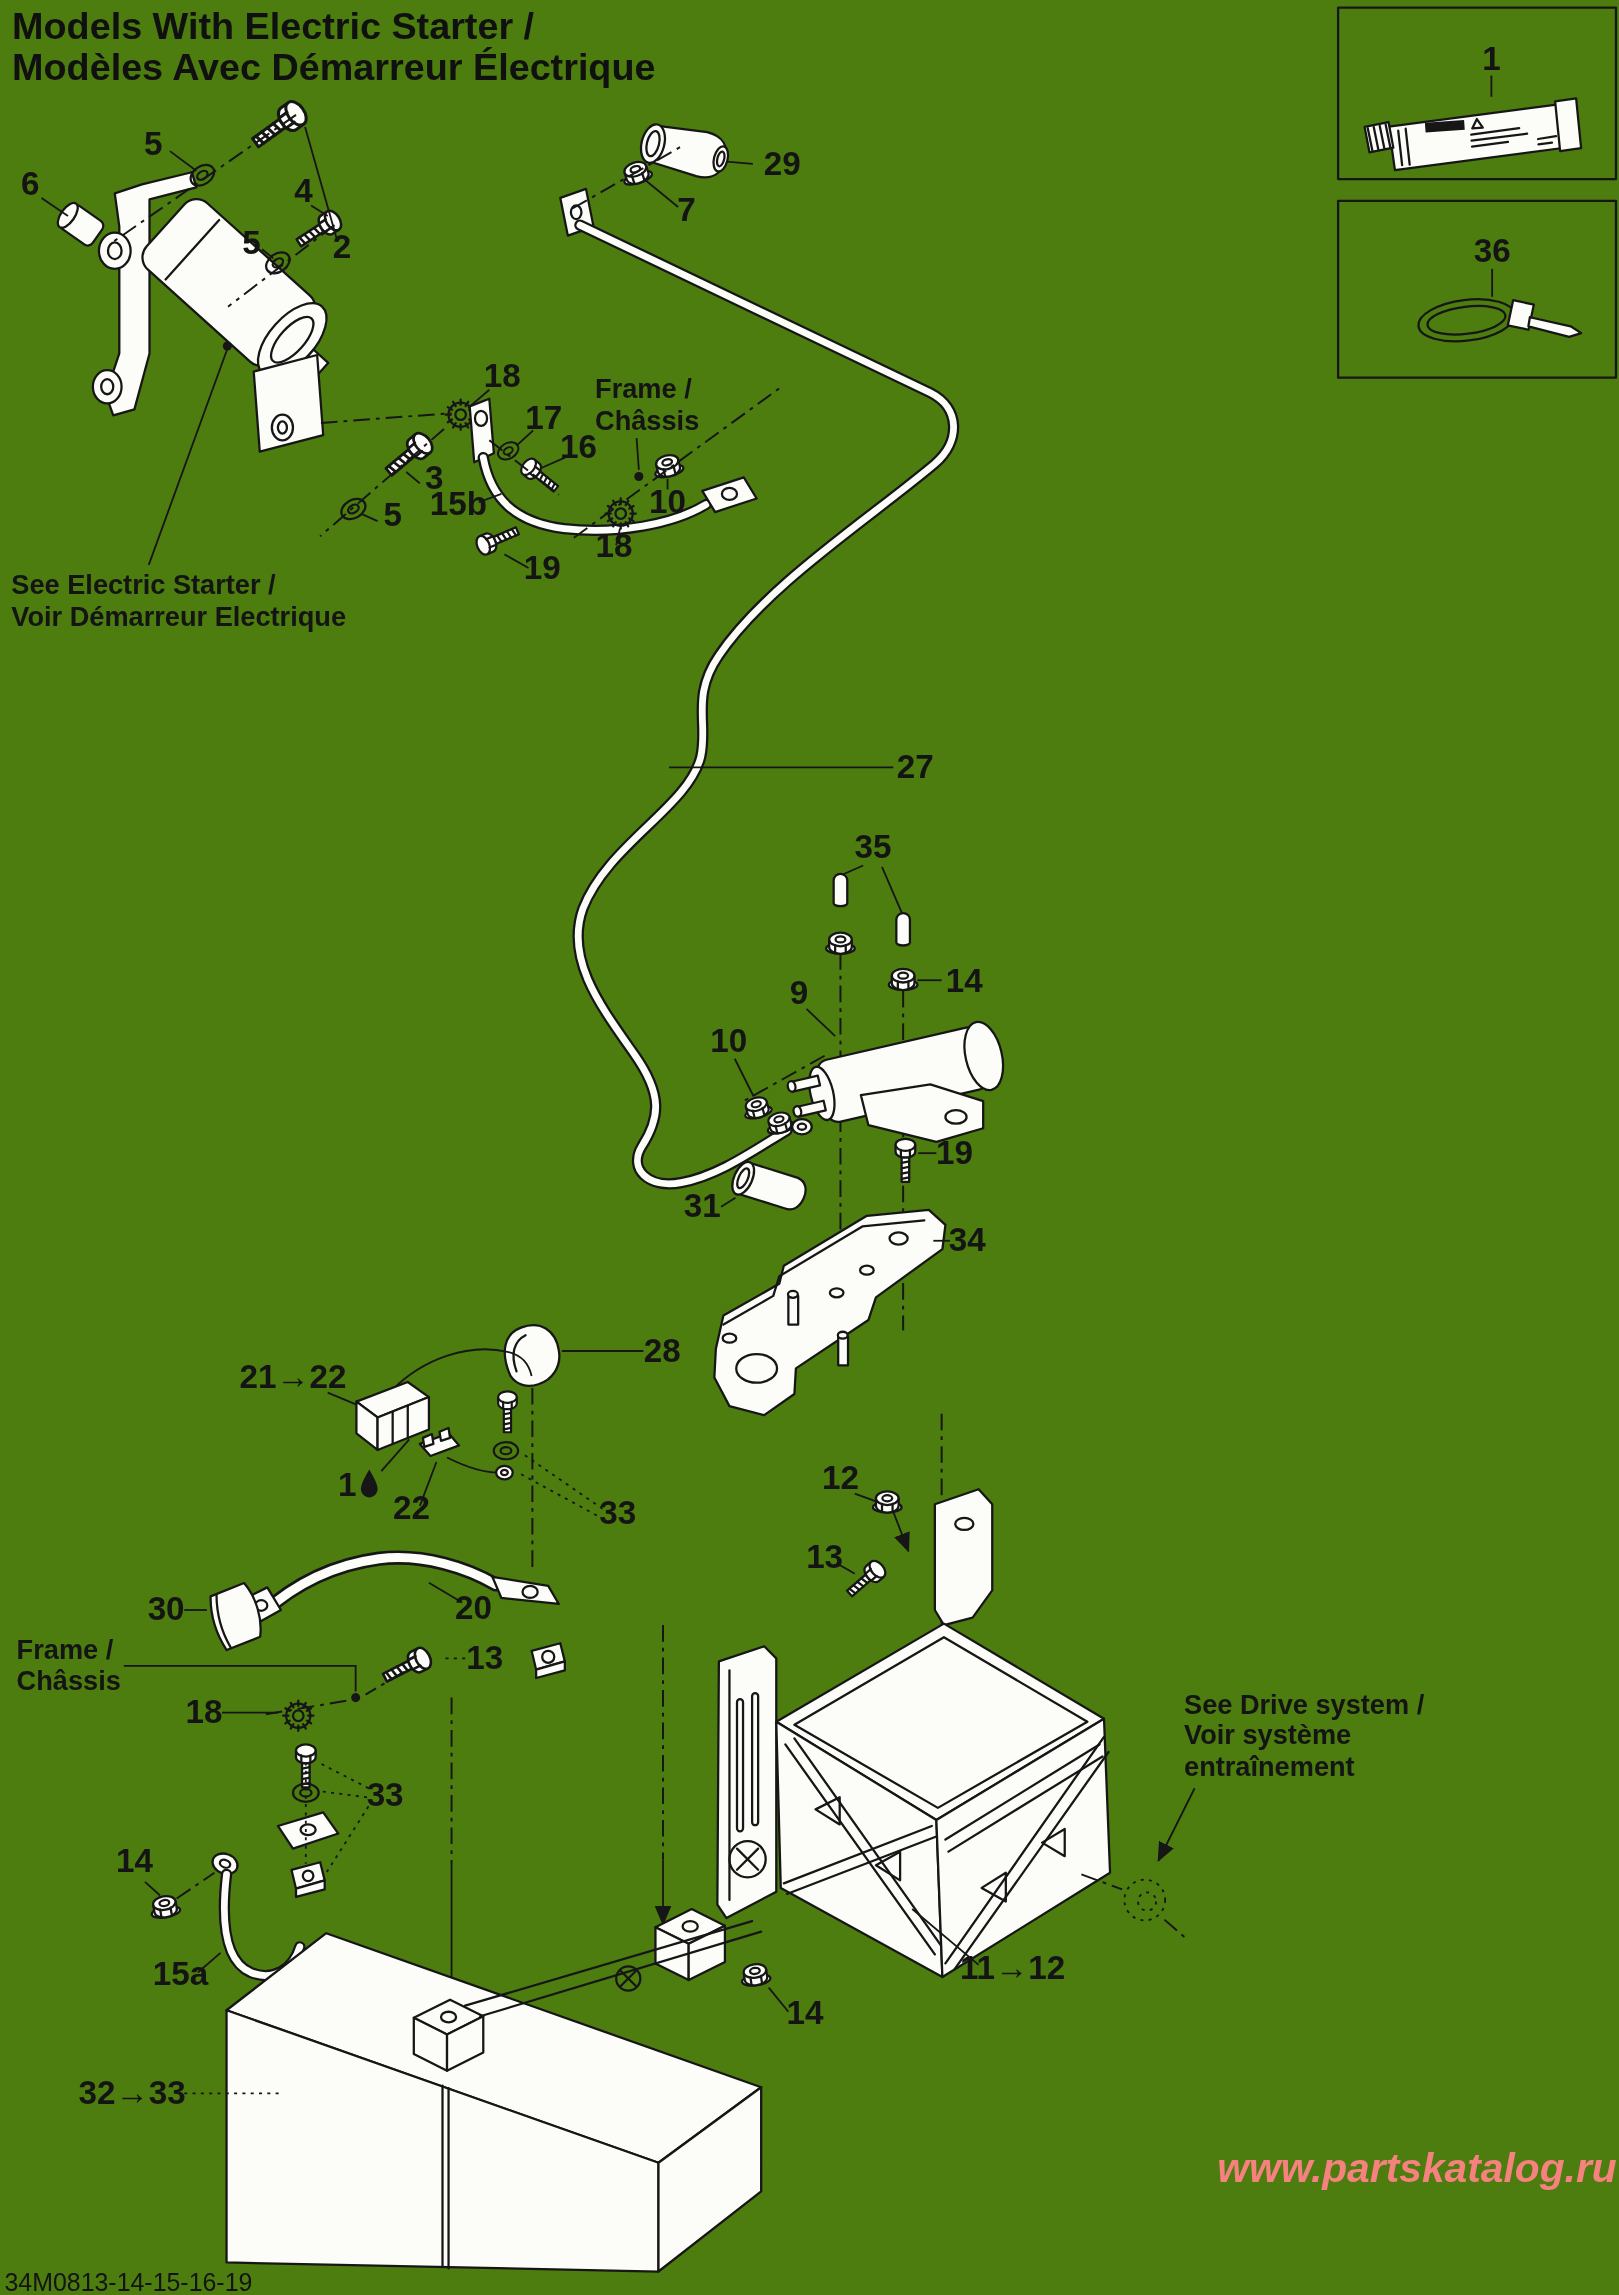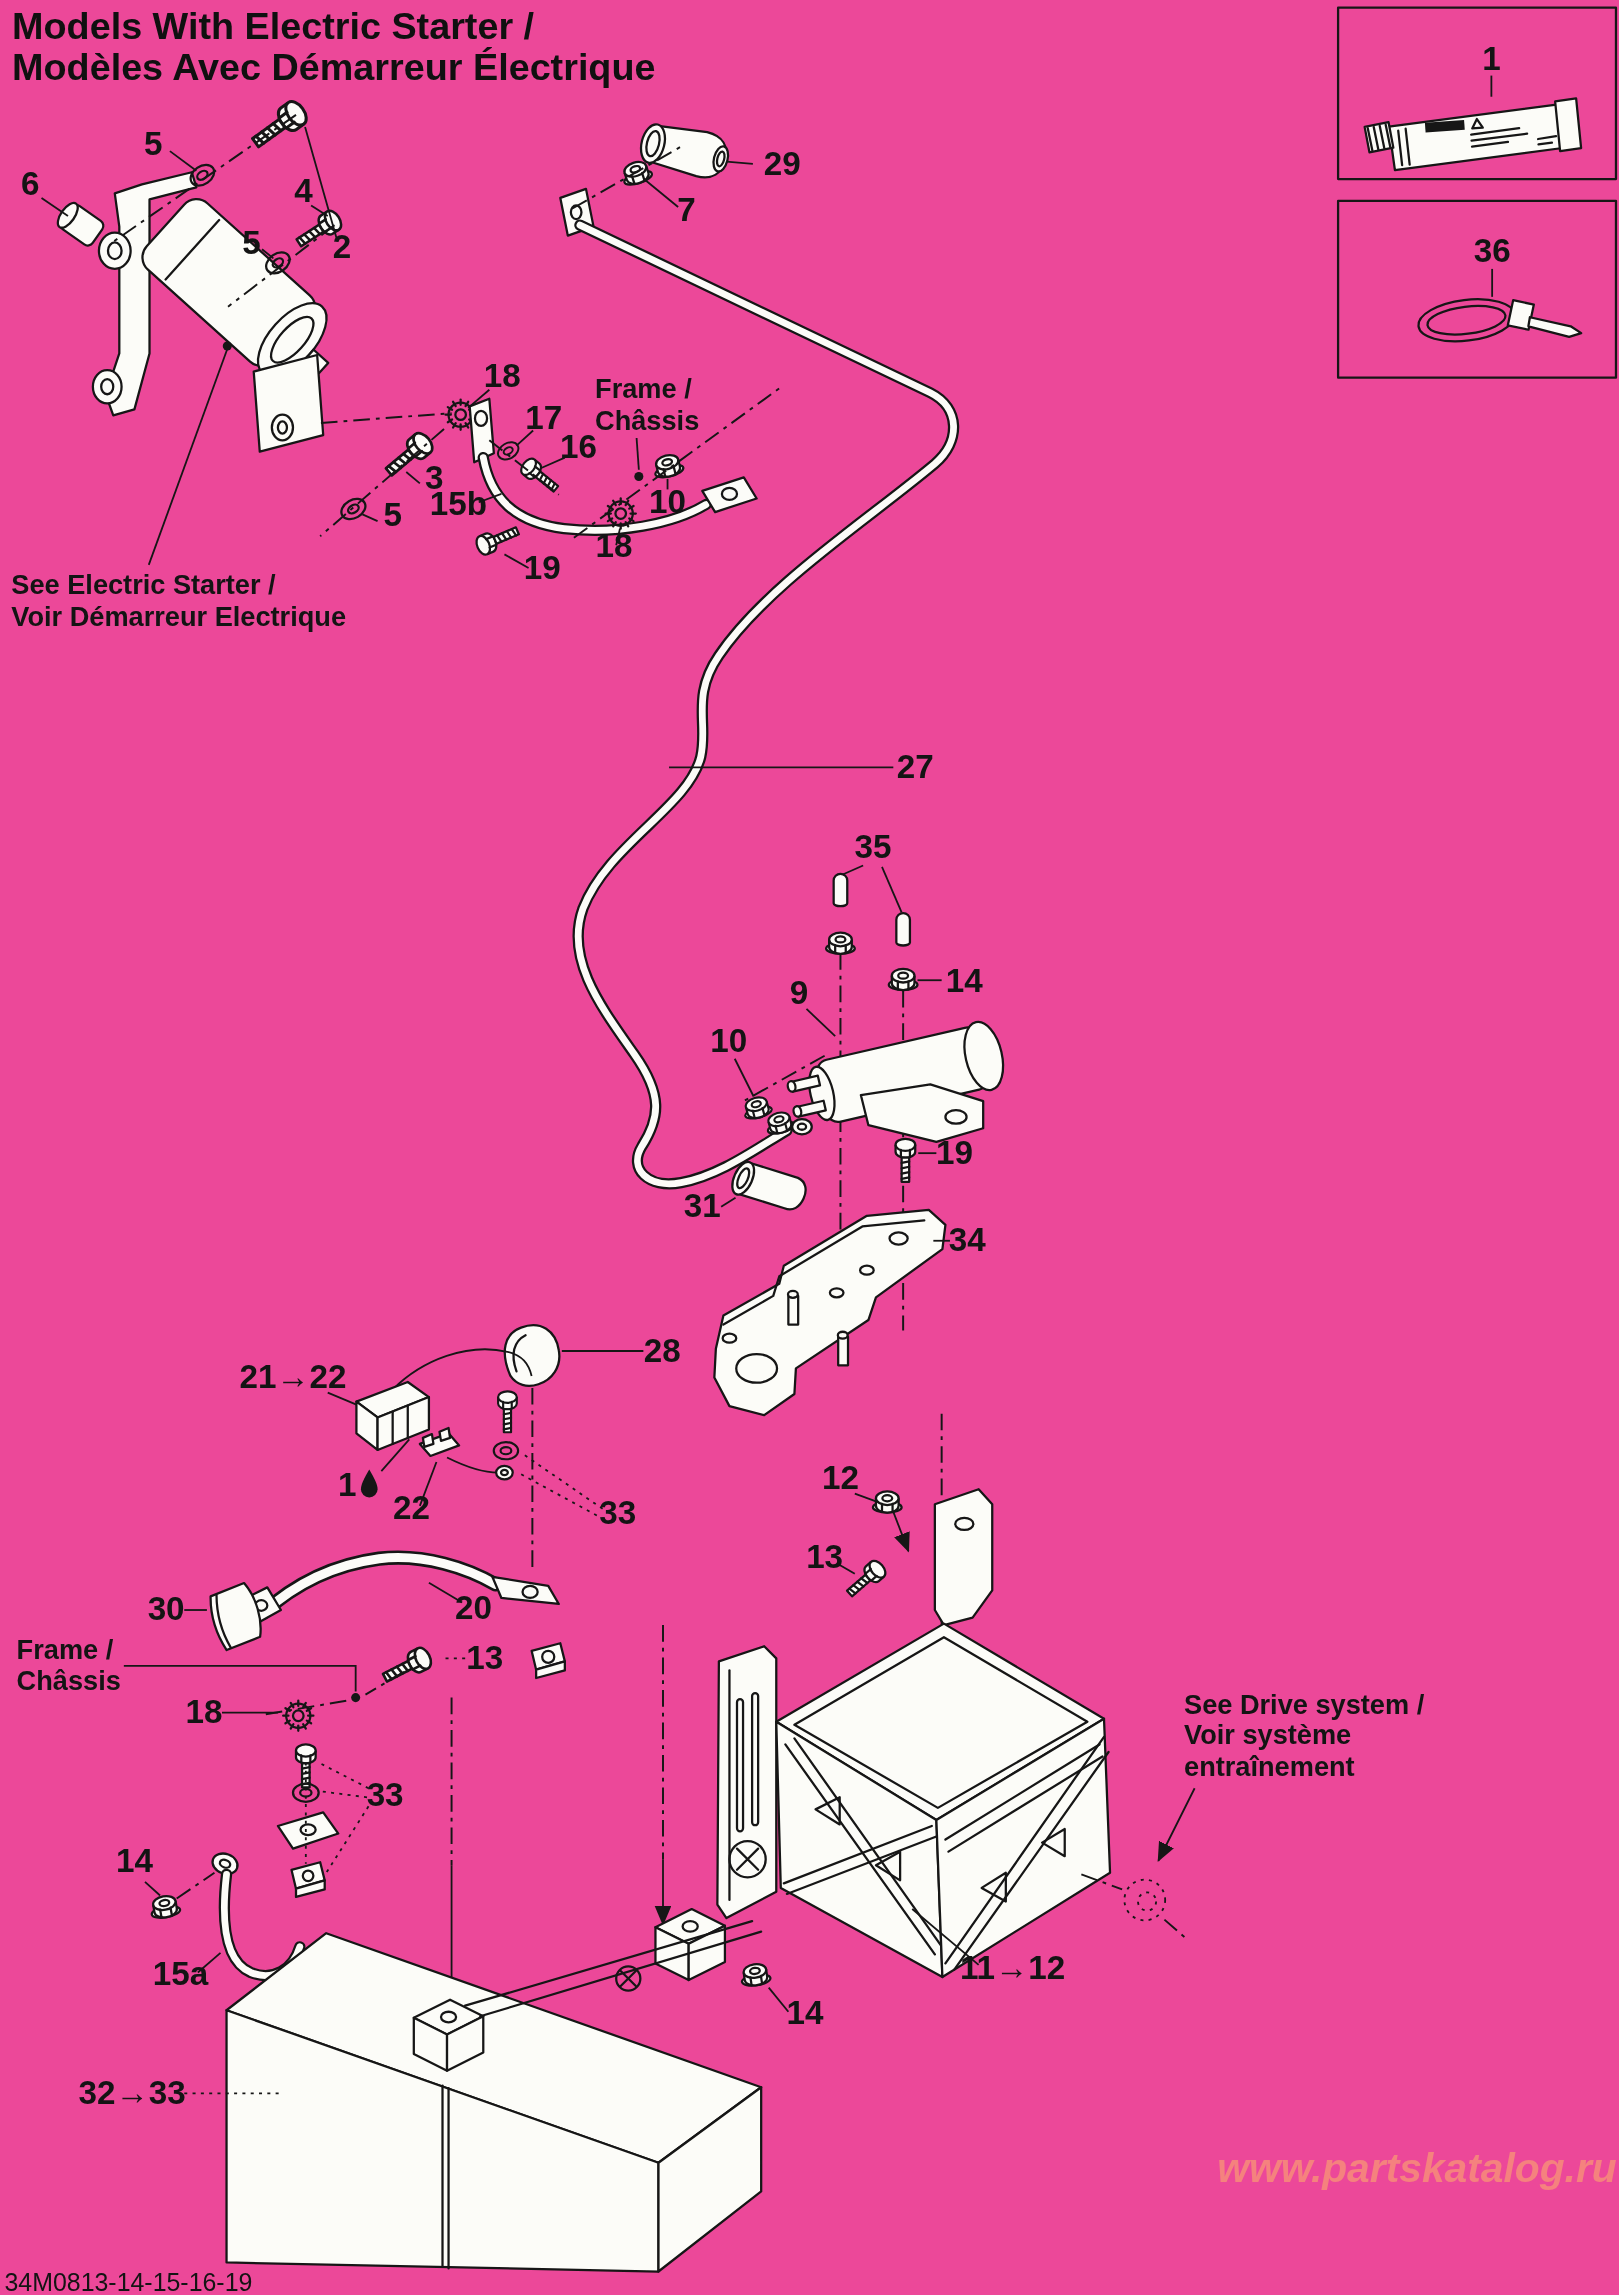--- a/index.html
+++ b/index.html
@@ -1,16 +1,16 @@
 <!DOCTYPE html>
 <html style="font-size:12px"><head>
 <meta charset="utf-8">
 <style>
   html,body{margin:0;padding:0;background:#e8e8e8;}
-  .page{position:relative;width:1619px;height:2295px;background:#ec4899;}
+  .page{position:relative;width:1619px;height:2295px;background:#4d7c0f;}
   svg{display:block;}
   .s{stroke:#161616;fill:none;stroke-width:3;stroke-linecap:round;stroke-linejoin:round;}
   .sw{stroke:#161616;fill:#fcfcf8;stroke-width:3;stroke-linejoin:round;}
   .fill{fill:#161616;stroke:none;}
   .ld{stroke:#161616;stroke-width:2.4;fill:none;}
   .dd{stroke:#161616;stroke-width:2.6;fill:none;stroke-dasharray:22 8 5 8;}
   .dt{stroke:#161616;stroke-width:2.4;fill:none;stroke-dasharray:4 7;}
   .co{stroke:#161616;stroke-width:15;fill:none;stroke-linecap:round;}
   .ci{stroke:#fcfcf8;stroke-width:9;fill:none;stroke-linecap:round;}
   .co2{stroke:#161616;stroke-width:19;fill:none;stroke-linecap:round;}

